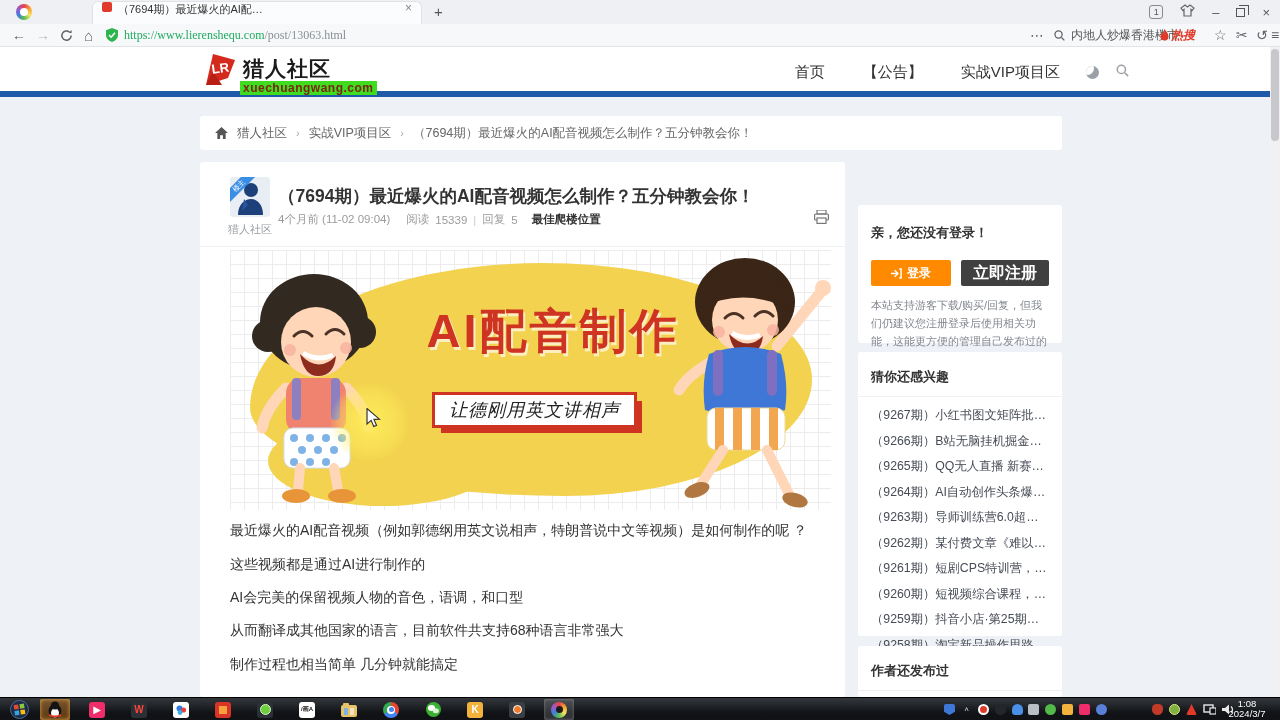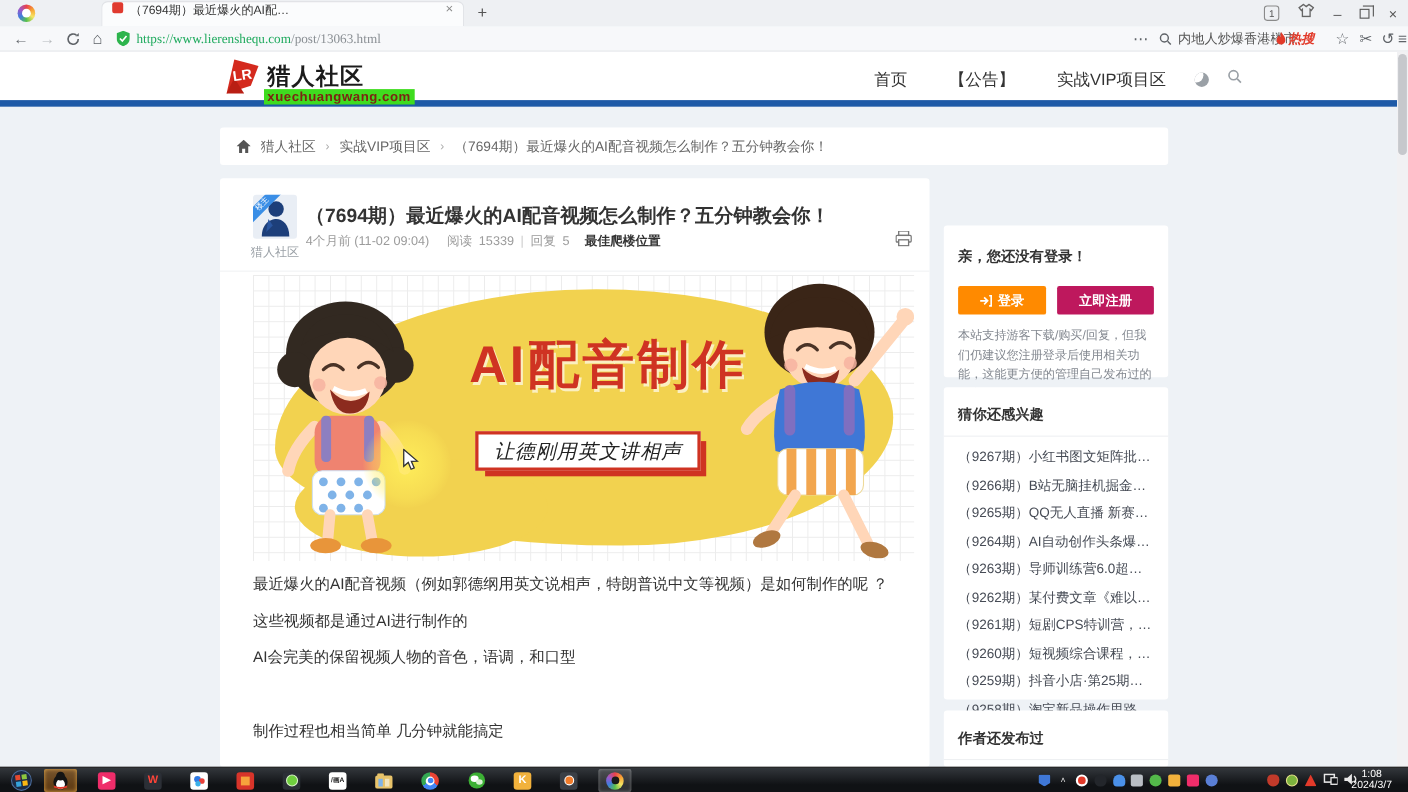--- a/index.html
+++ b/index.html
@@ -88,21 +88,21 @@
 
   
   .pc-btn{position:absolute;left:858px;top:167px;width:204px;height:30px;background:#1c5aa5;border-radius:3px;color:#fff;
     font-size:13px;display:flex;align-items:center;justify-content:center;gap:7px;}
   .side-card{position:absolute;left:858px;width:204px;background:#fff;border-radius:3px;padding:13px;}
   .login-card{top:205px;height:138px;}
   .login-title{font-size:13px;font-weight:bold;color:#333;margin-top:6px;}
   .login-btns{display:flex;gap:10px;margin-top:18px;}
   .btn-login{flex:1;height:26px;background:#ff8a00;border-radius:2px;color:#fff;font-size:12px;font-weight:bold;
     display:flex;align-items:center;justify-content:center;gap:5px;}
-  .btn-reg{flex:1.1;height:26px;background:#be185d;border-radius:2px;color:#fff;font-size:12px;font-weight:bold;
+  .btn-reg{flex:1.1;height:26px;background:#404040;border-radius:2px;color:#fff;font-size:16px;font-weight:bold;
     display:flex;align-items:center;justify-content:center;}
   .login-note{margin-top:10px;font-size:11px;color:#82878f;line-height:1.65;}
   .interest-card{top:352px;height:284px;}
   .card-heading{font-size:13px;font-weight:bold;color:#333;padding-top:3px;}
   .card-divider{height:1px;background:#eef0f2;margin:10px -13px 6px;}
   .interest-item{font-size:12.3px;color:#464b55;line-height:25.5px;white-space:nowrap;overflow:hidden;text-overflow:ellipsis;}
   .author-card{top:646px;height:51px;}
 
   
   .scrollbar{position:absolute;right:0;top:47px;width:10px;height:650px;background:#f1f1f3;}
@@ -321,20 +321,21 @@
         <ellipse cx="140" cy="250" rx="13" ry="7" fill="#b07840" transform="rotate(15 140 250)"></ellipse>
       </svg>
 
       <div class="hero-title">AI配音制作</div>
       <div class="hero-sub">让德刚用英文讲相声</div>
     </div>
 
     <p class="para" style="top:360px">最近爆火的AI配音视频（例如郭德纲用英文说相声，特朗普说中文等视频）是如何制作的呢 ？</p>
     <p class="para" style="top:427px">AI会完美的保留视频人物的音色，语调，和口型</p>
     <p class="para" style="top:394px">这些视频都是通过AI进行制作的</p>
+    <p class="para" style="top:460px">从而翻译成其他国家的语言，目前软件共支持68种语言非常强大</p>
     <p class="para" style="top:494px">制作过程也相当简单 几分钟就能搞定</p>
   </div>
 
 
   <div class="side-card login-card">
     <div class="login-title">亲，您还没有登录！</div>
     <div class="login-btns">
       <div class="btn-login">
         <svg width="11" height="11" viewBox="0 0 12 12">
             <path d="M0 6 H7 M4 2.5 L7.5 6 L4 9.5" fill="none" stroke="#fff" stroke-width="1.6"></path>

